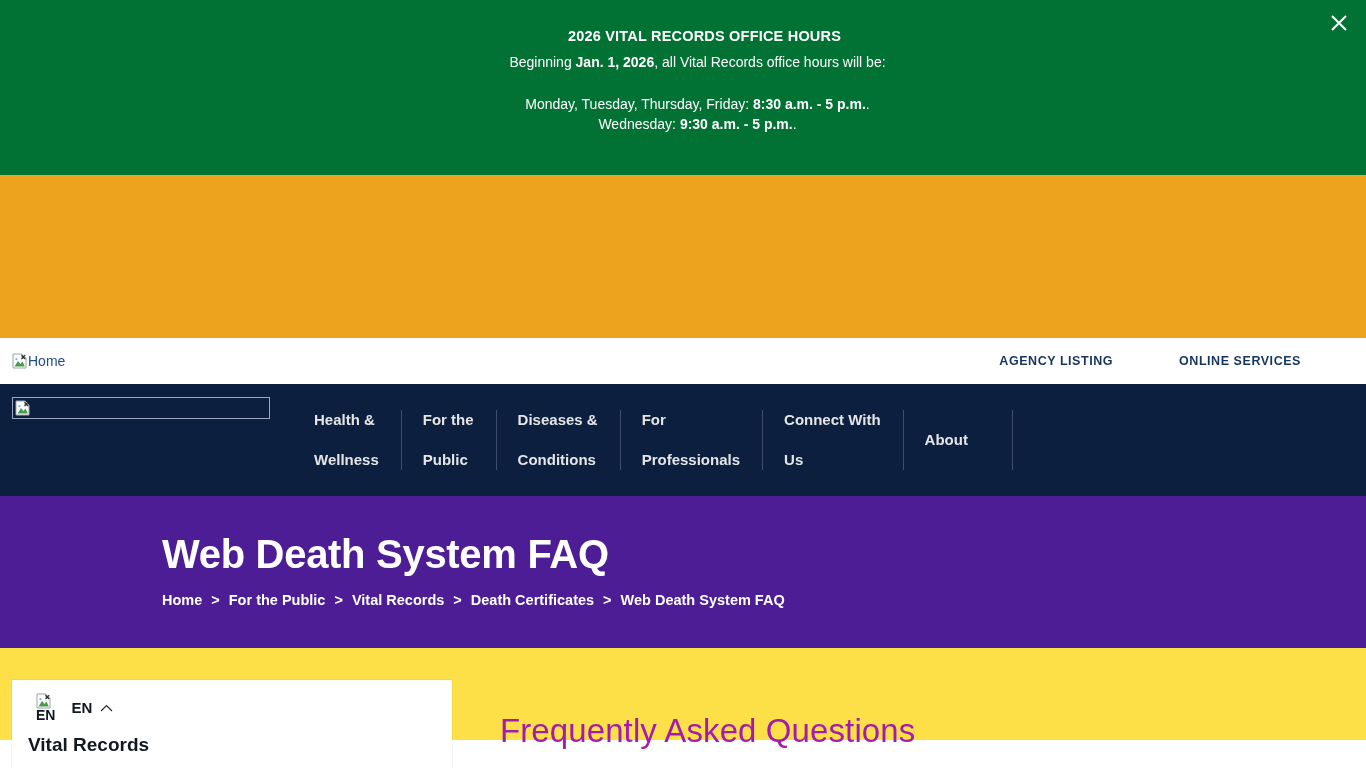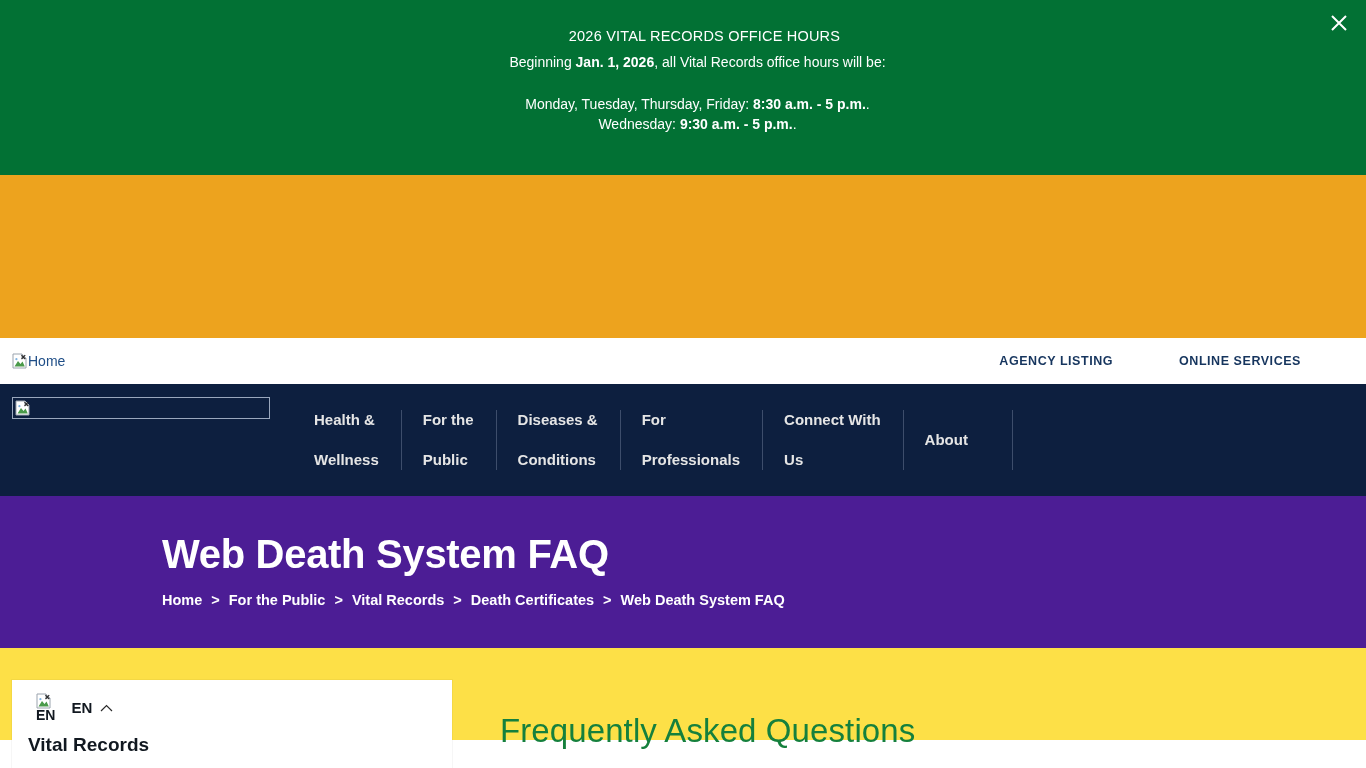--- a/index.html
+++ b/index.html
@@ -20,21 +20,21 @@
     text-align: center;
   }
   .alert-orange {
     position: absolute; left: 0; top: 175px; width: 1366px; height: 163px;
     background: #eda31e;
     color: #231f20;
     text-align: center;
   }
   .alert-inner { padding-top: 26px; }
   .alert-title {
-    font-size: 14.5px; font-weight: normal; letter-spacing: .2px;
+    font-size: 14.5px; font-weight: bold; letter-spacing: .2px;
     line-height: 20px;
     padding-left: 43px;
   }
   .alert-line {
     font-size: 14px; line-height: 20px; margin-top: 6px; padding-left: 29px;
   }
   .alert-line.gap { margin-top: 22px; }
   .alert-line.tight { margin-top: 0px; }
   .alert-orange-title {
     position: absolute; left: 0; right: 0; top: 207px;
@@ -163,21 +163,21 @@
     display: inline-flex; flex-direction: column; align-items: flex-start;
     font-size: 14px; font-weight: bold; color: #111820; line-height: 13px;
   }
   .lang-code {
     margin-left: 16px; font-size: 15px; font-weight: bold; color: #111820;
   }
   .lang-caret { margin-left: 8px; display: inline-block; }
 
   .faq-heading {
     position: absolute; left: 500px; top: 712px;
-    font-size: 33px; color: #15803d; font-weight: normal;
+    font-size: 33px; color: #a21caf; font-weight: normal;
     letter-spacing: .1px;
   }
 </style>
 </head>
 <body>
 
 <div class="page">
 
   <div class="alert-green">
     <div class="alert-inner">

